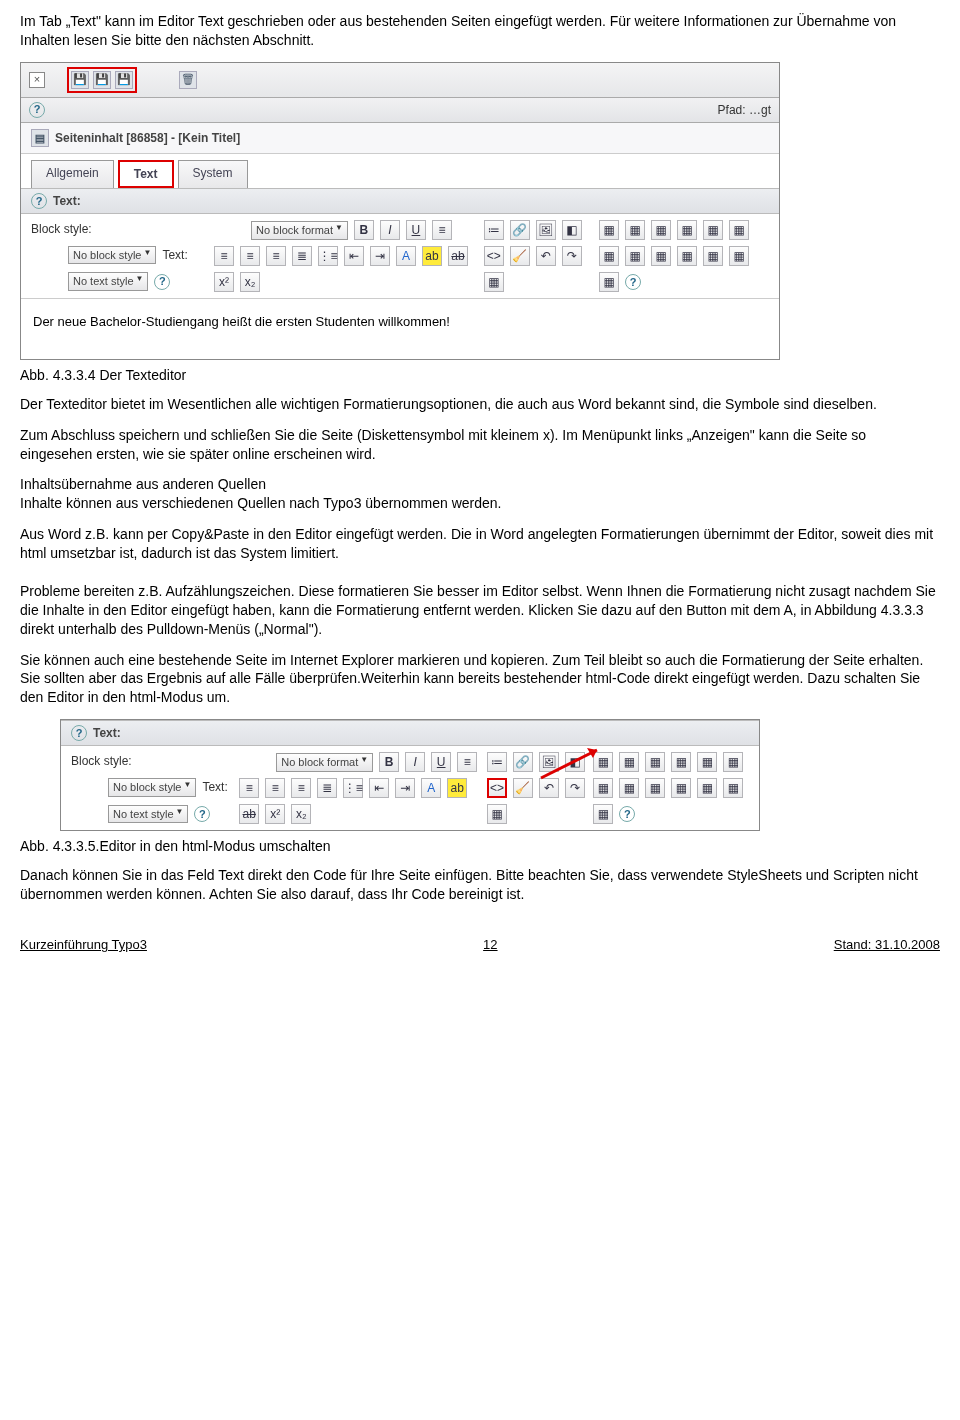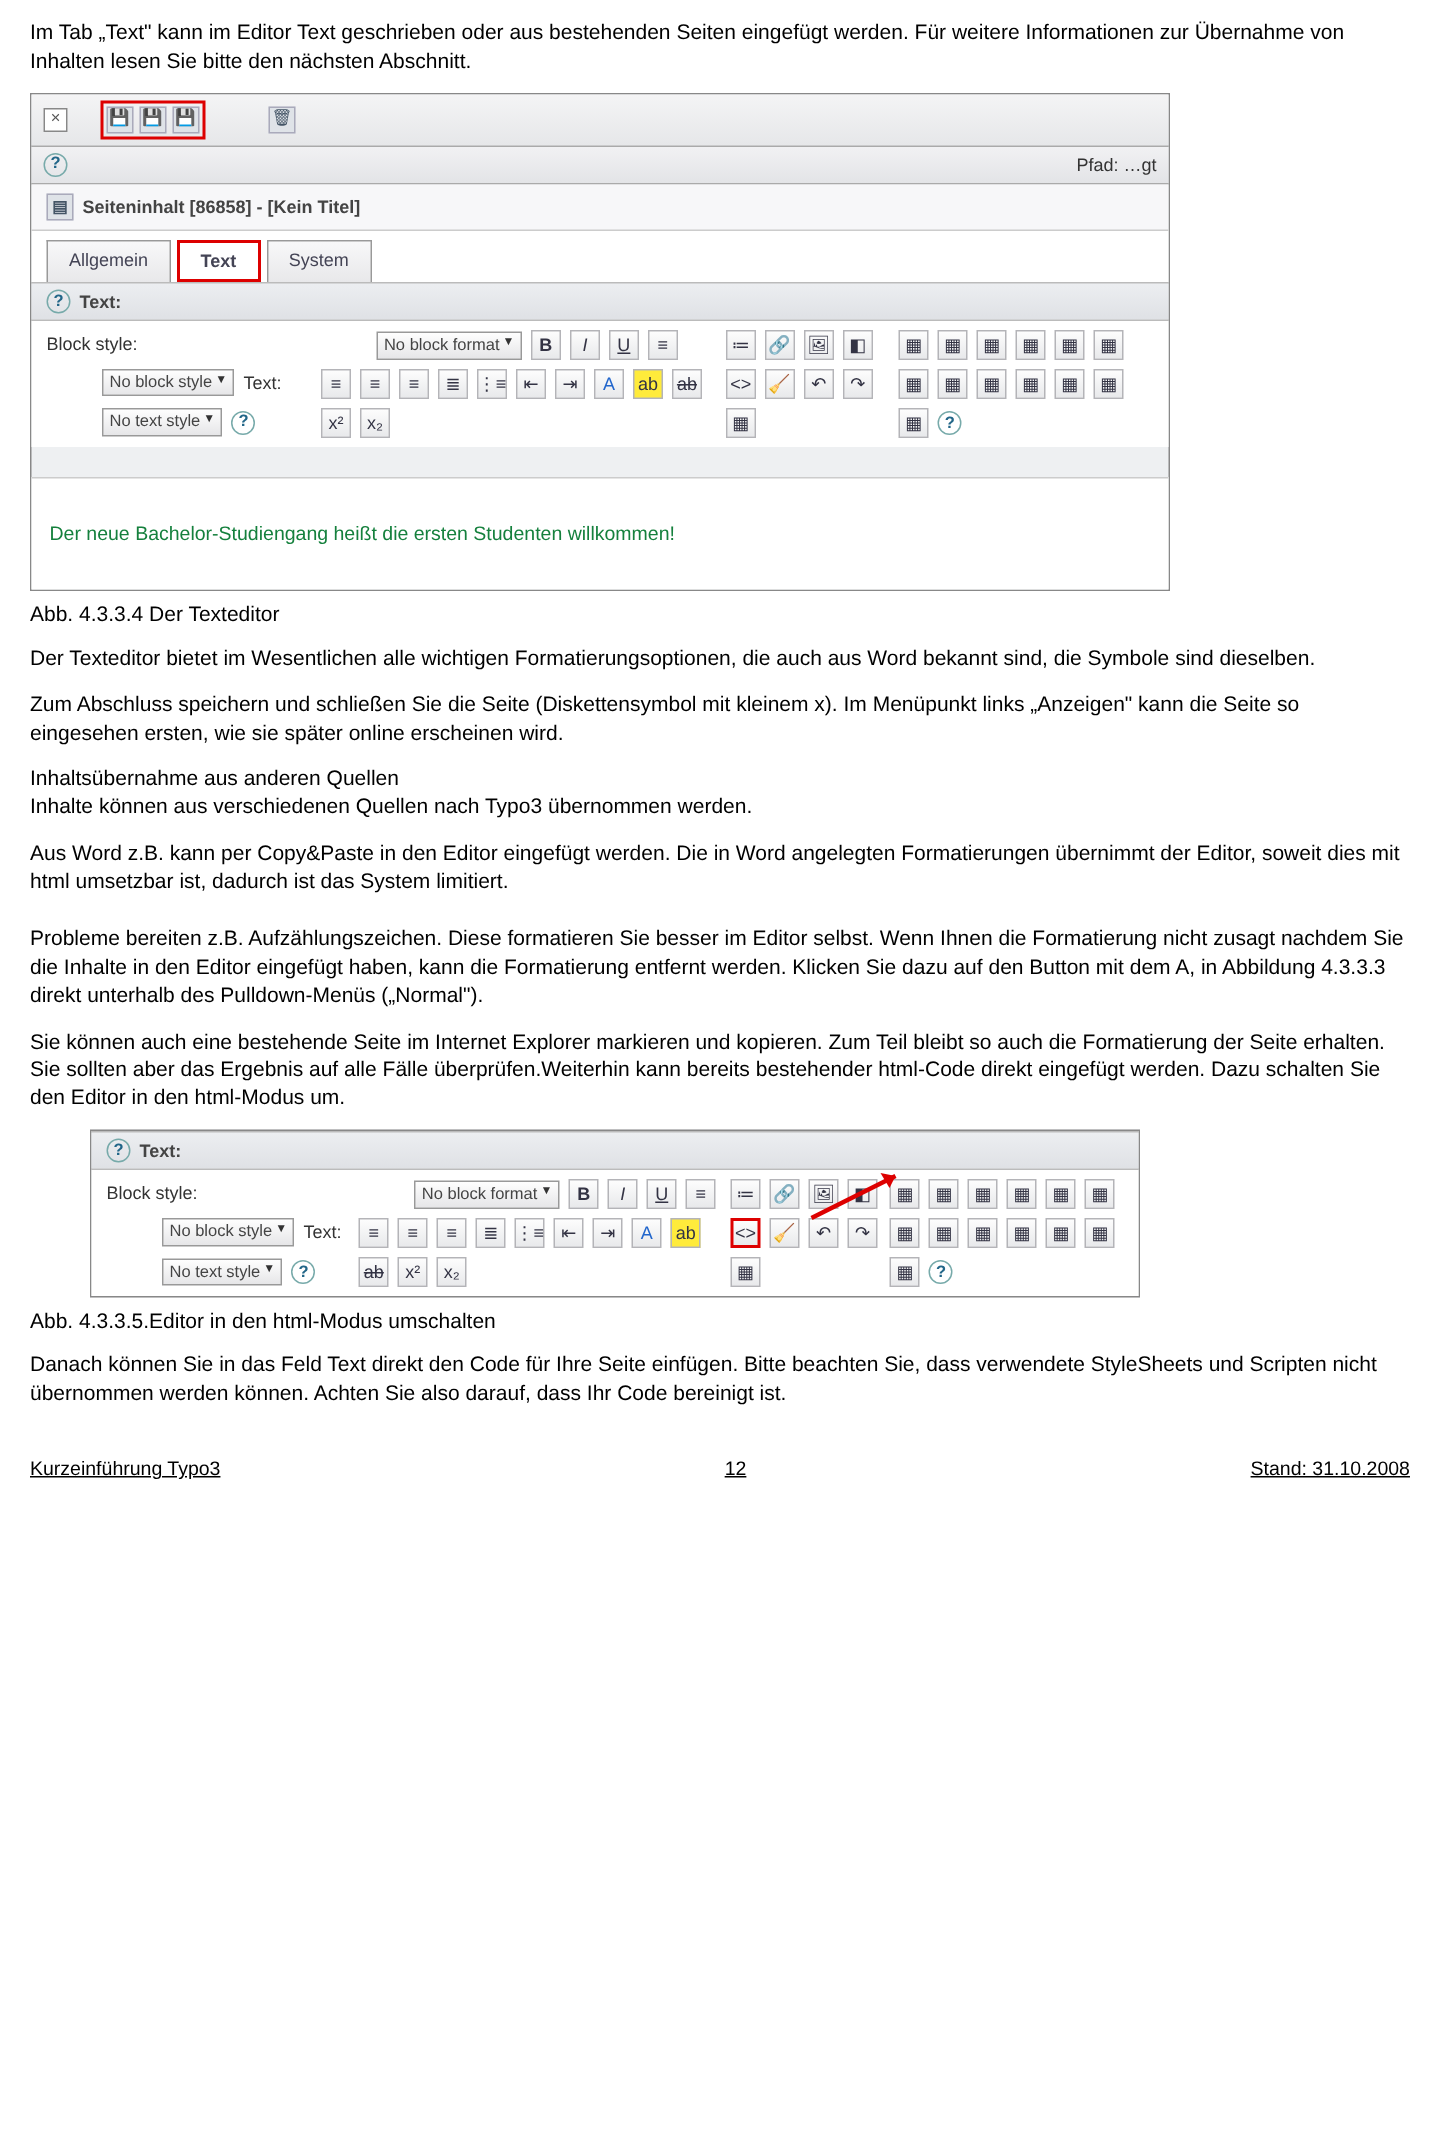--- a/index.html
+++ b/index.html
@@ -81,22 +81,22 @@
     .sel .arr { font-size:8px; color:#333; }
     .tbtn {
       width:20px;height:20px;border:1px solid #b4b4b8;background:linear-gradient(#fdfdfd,#e8e9eb);
       display:inline-flex;align-items:center;justify-content:center;font-size:12px;color:#334;
     }
     .tbtn.b { font-weight:bold; }
     .tbtn.i { font-style:italic; }
     .tbtn.u { text-decoration:underline; }
     .tbtn.hl { background:#ffeb3b; }
     .editor-area {
-      background:#fff; padding:28px 12px 28px 12px; border-top:1px solid #ccc;
-      font-family: Verdana, Arial, sans-serif; font-size:13px; color:#15803d;margin-top:20px;
+      background:#fff; padding:14px 12px 28px 12px; border-top:1px solid #ccc;
+      font-family: Verdana, Arial, sans-serif; font-size:13px; color:#000000;
     }
     .ss2 { margin-top:6px; }
     .footer {
       margin-top: 32px;
       display:flex; justify-content:space-between; font-size:13px;text-decoration:underline;
     }
     .dots { font-weight:normal; }
     .ss2 .toolbar { position: relative; }
   </style>
 </head>

